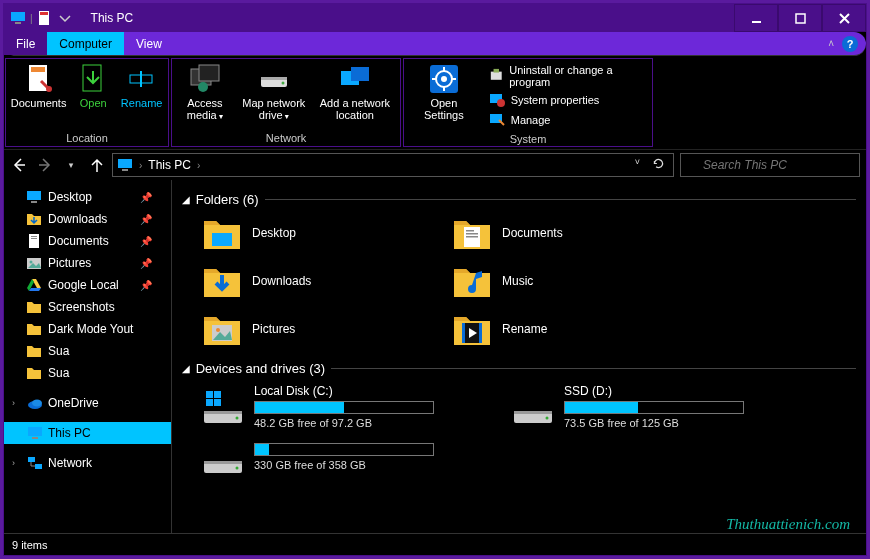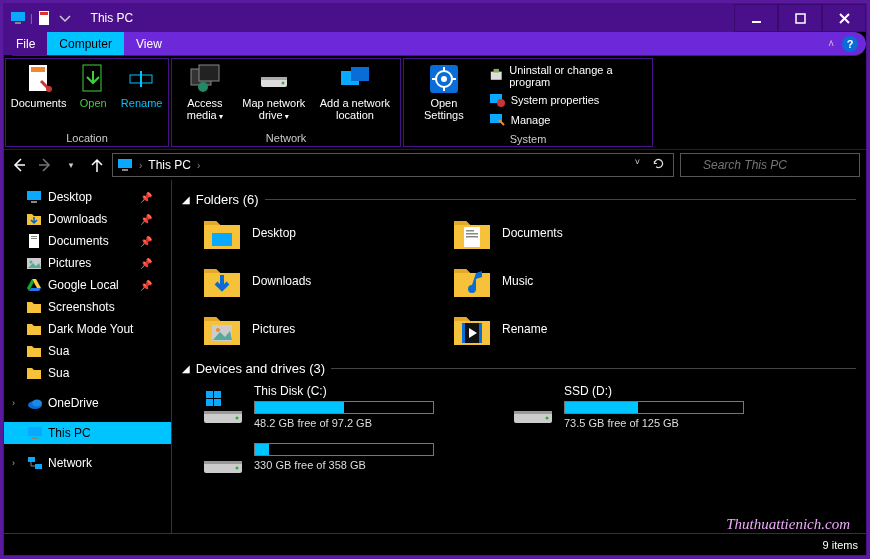--- a/index.html
+++ b/index.html
@@ -71,23 +71,23 @@
 .drives-grid { display: grid; grid-template-columns: repeat(2, 300px); gap: 10px 10px; padding-left: 20px; }
 .drive-item { display: flex; gap: 10px; align-items: center; }
 .drive-icon { width: 42px; height: 36px; display: flex; align-items: center; justify-content: center; }
 .drive-info { display: flex; flex-direction: column; gap: 3px; }
 .drive-name { font-size: 12px; }
 .drive-bar { width: 180px; height: 13px; border: 1px solid #777; background: #000; position: relative; }
 .drive-bar-fill { height: 100%; background: #00c4ff; }
 .drive-free { font-size: 11px; color: #ddd; }
 
 
-.statusbar { height: 22px; background: #000; border-top: 1px solid #333; display: flex; align-items: center; padding: 0 8px; color: #fff; font-size: 11px; justify-content: flex-end; }
-
-.watermark { position: absolute; right: 20px; bottom: 26px; color: #f0abfc; font-style: italic; font-family: cursive; font-size: 15px; }
+.statusbar { height: 22px; background: #000; border-top: 1px solid #333; display: flex; align-items: center; padding: 0 8px; color: #fff; font-size: 11px; }
+
+.watermark { position: absolute; right: 20px; bottom: 26px; color: #14b8a6; font-style: italic; font-family: cursive; font-size: 15px; }
 </style>
 </head>
 <body>
 
 <div class="window">
 
   <div class="titlebar">
     <div class="icons">
       <span class="mini-icon">
         <svg viewBox="0 0 16 16">
@@ -511,21 +511,21 @@
                   <rect x="12" y="2" width="7" height="7"></rect>
                   <rect x="4" y="10" width="7" height="7"></rect>
                   <rect x="12" y="10" width="7" height="7"></rect>
                 </g>
                 <rect x="2" y="22" width="38" height="12" rx="2" fill="#ccc"></rect>
                 <rect x="2" y="22" width="38" height="3" fill="#999"></rect>
                 <circle cx="35" cy="29" r="1.5" fill="#3a3"></circle>
               </svg>
             </div>
             <div class="drive-info">
-              <div class="drive-name">This Disk (C:)</div>
+              <div class="drive-name">Local Disk (C:)</div>
               <div class="drive-bar">
                 <div class="drive-bar-fill" style="width:50%"></div>
               </div>
               <div class="drive-free">48.2 GB free of 97.2 GB</div>
             </div>
           </div>
           <div class="drive-item">
             <div class="drive-icon">
               <svg viewBox="0 0 42 36">
                 <rect x="2" y="22" width="38" height="12" rx="2" fill="#ccc"></rect>

